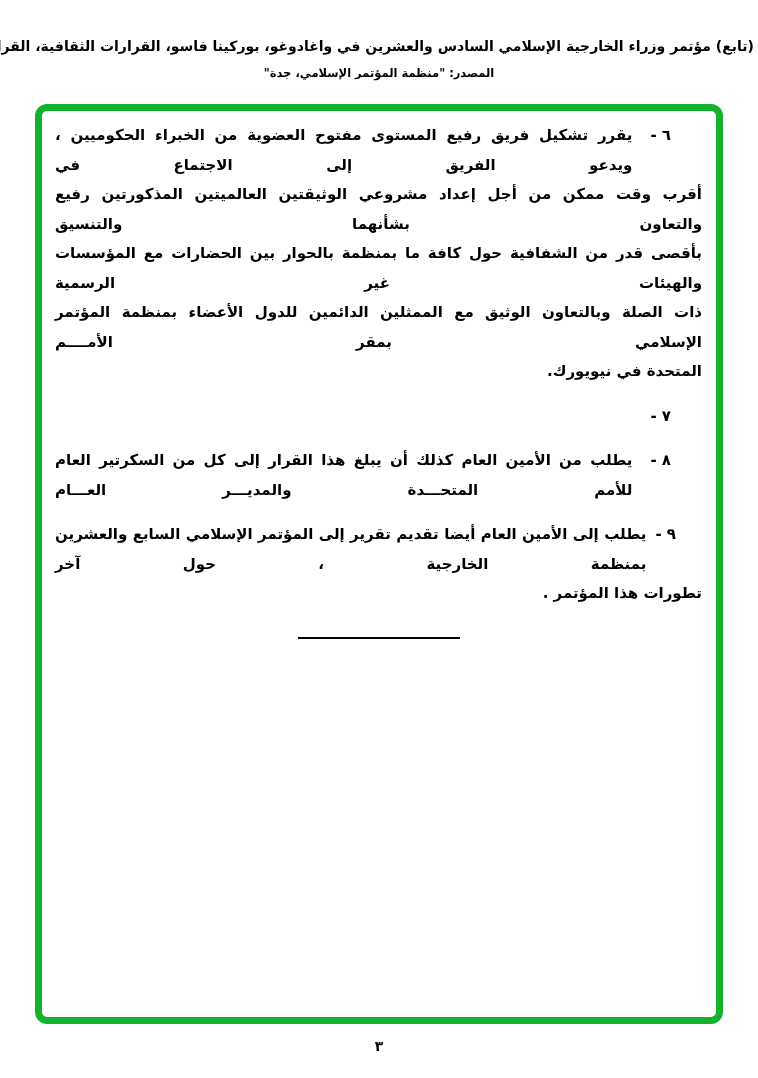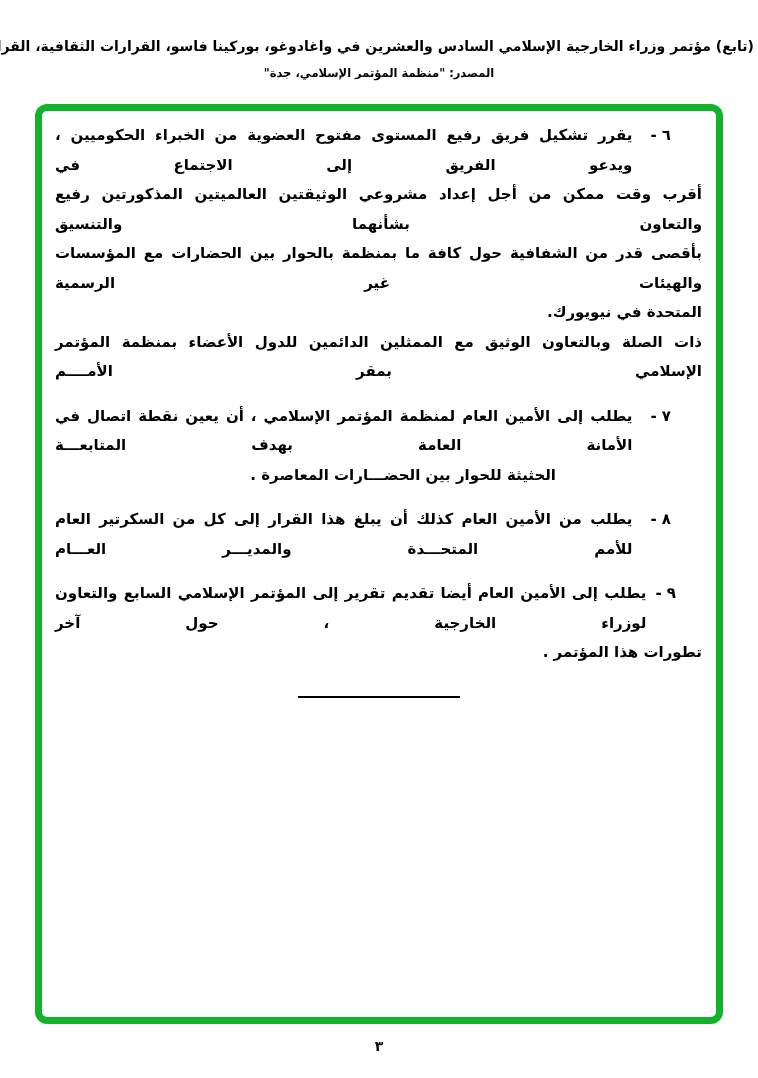--- a/index.html
+++ b/index.html
@@ -89,40 +89,38 @@
 
   <div class="green-box" style="border-color: rgb(18, 178, 44);">
     <div class="items">
         <div class="item">
           <div class="line first wide">
             <span class="marker">٦ -</span>
             <span class="first-text">يقرر تشكيل فريق رفيع المستوى مفتوح العضوية من الخبراء الحكوميين ، ويدعو الفريق إلى الاجتماع في</span>
           </div>
           <div class="line mid">أقرب وقت ممكن من أجل إعداد مشروعي الوثيقتين العالميتين المذكورتين رفيع والتعاون بشأنهما والتنسيق</div>
           <div class="line mid">بأقصى قدر من الشفافية حول كافة ما بمنظمة بالحوار بين الحضارات مع المؤسسات والهيئات غير الرسمية</div>
+          <div class="line mid">ذات الصلة وبالتعاون الوثيق مع الممثلين الدائمين للدول الأعضاء بمنظمة المؤتمر الإسلامي  بمقر الأمــــم</div>
           <div class="line last">المتحدة في نيويورك.</div>
-          <div class="line mid">ذات الصلة وبالتعاون الوثيق مع الممثلين الدائمين للدول الأعضاء بمنظمة المؤتمر الإسلامي  بمقر الأمــــم</div>
         </div>
         <div class="item">
           <div class="line first wide">
             <span class="marker">٧ -</span>
-            <span class="first-text">يطلب إلى الأمين العام لمنظمة المؤتمر الإسلامي ، أن يعين نقطة اتصال في الأمانة العامة بهدف المتابعـــة</span>
           </div>
-          <div class="line last indented">الحثيثة للحوار بين الحضـــارات المعاصرة .</div>
         </div>
         <div class="item">
           <div class="line first wide">
             <span class="marker">٨ -</span>
             <span class="first-text">يطلب من الأمين العام كذلك أن يبلغ هذا القرار إلى كل من السكرتير العام للأمم المتحـــدة والمديـــر العـــام</span>
           </div>
         </div>
         <div class="item">
           <div class="line first narrow">
             <span class="marker">٩ -</span>
-            <span class="first-text">يطلب إلى الأمين العام أيضا تقديم تقرير إلى المؤتمر الإسلامي السابع والتعاون لوزراء الخارجية ، حول آخر</span>
+            <span class="first-text">يطلب إلى الأمين العام أيضا تقديم تقرير إلى المؤتمر الإسلامي السابع والعشرين بمنظمة الخارجية ، حول آخر</span>
           </div>
           <div class="line last">تطورات هذا المؤتمر .</div>
         </div>
       </div>
     <div class="separator"></div>
   </div>
 
   <div class="page-number">٣</div>
 
 </div>

